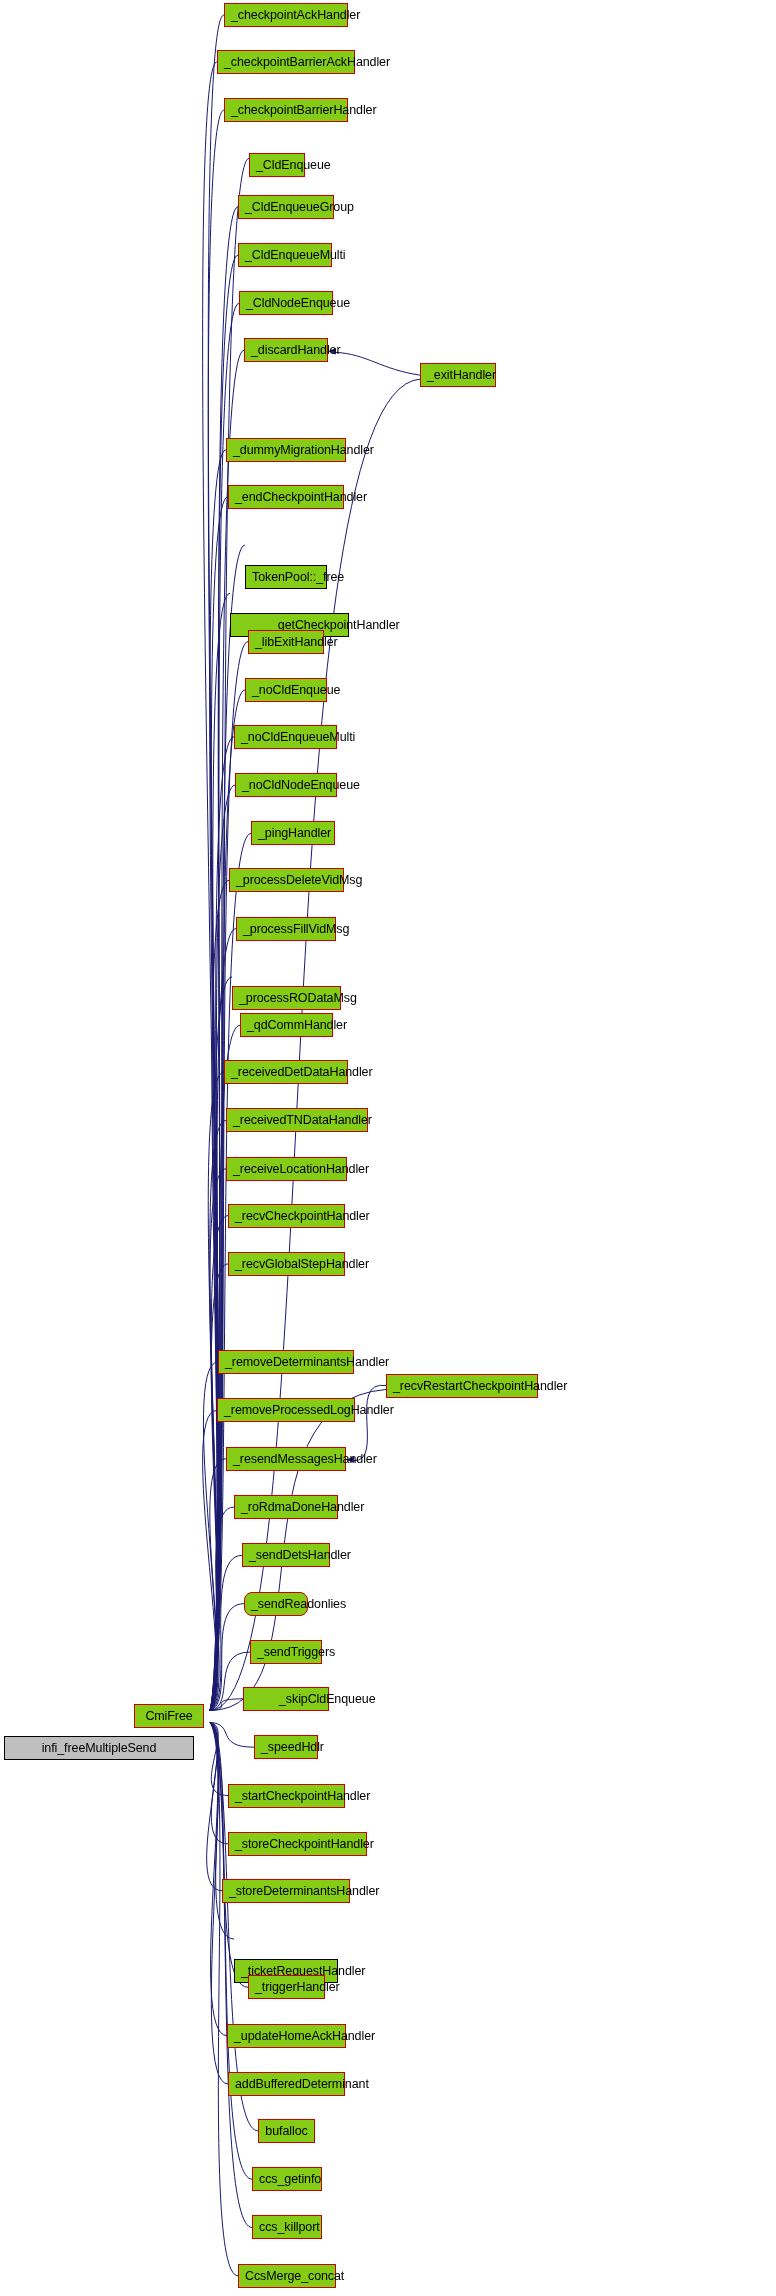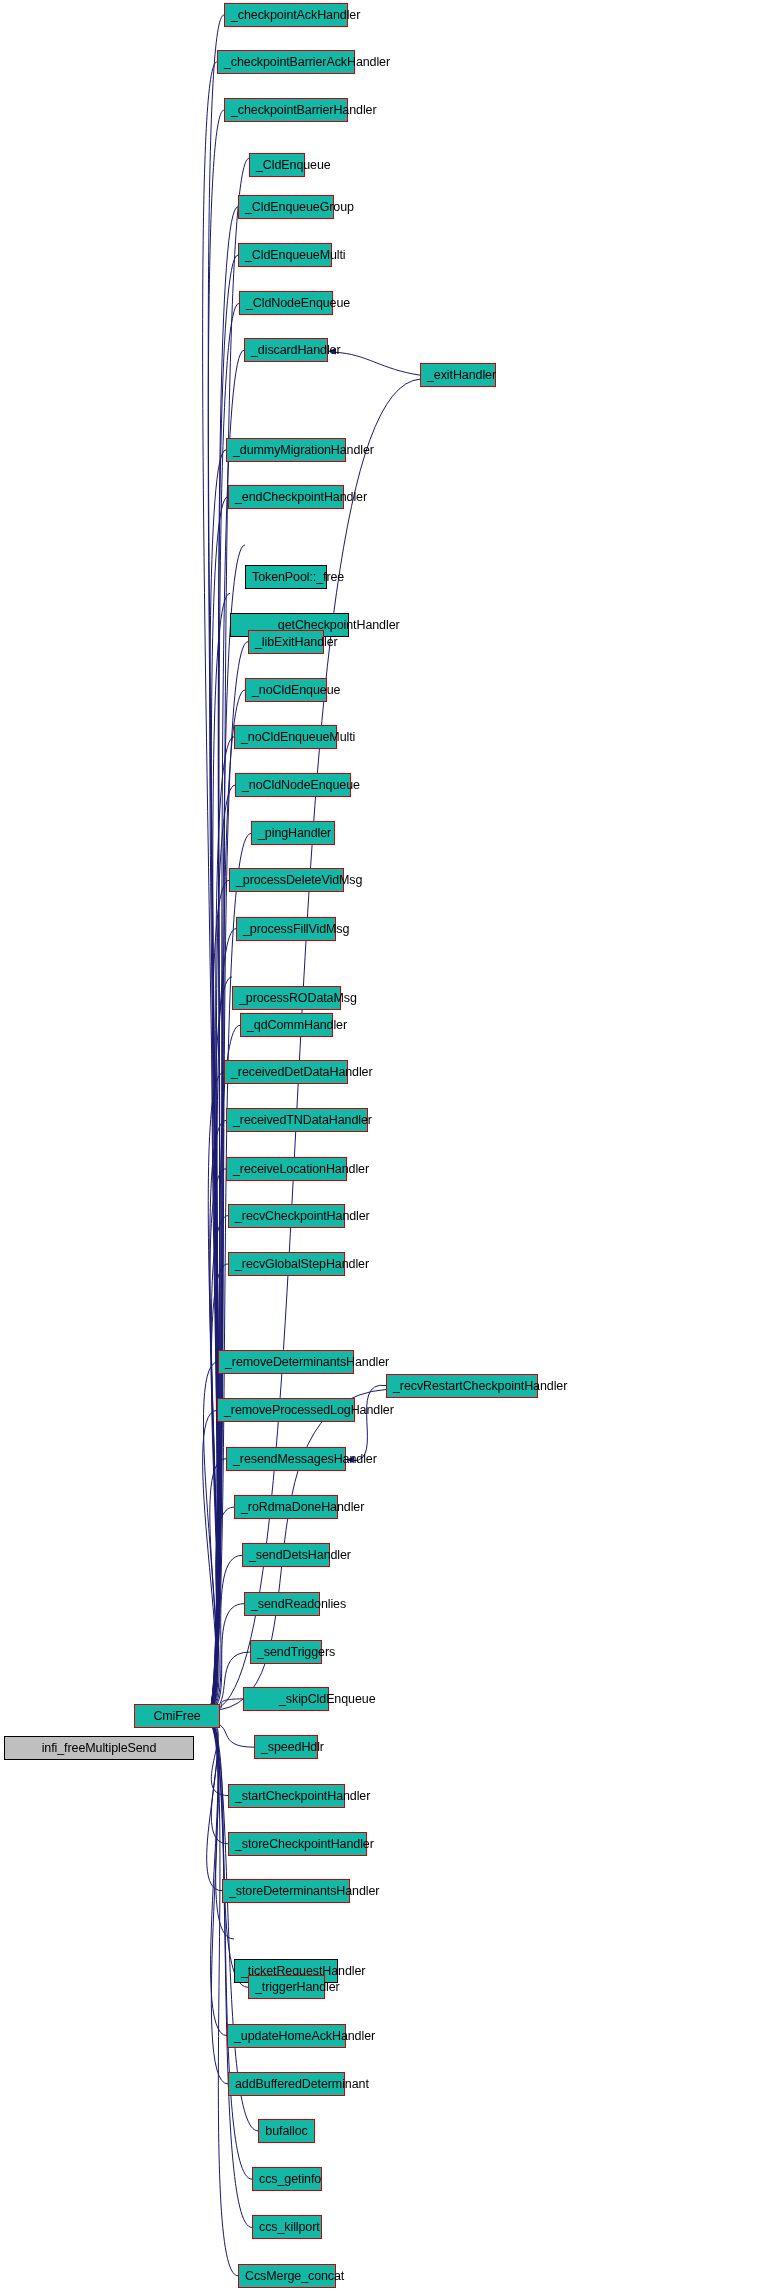--- a/index.html
+++ b/index.html
@@ -14,21 +14,21 @@
   }
   #edges{position:absolute;left:0;top:0;width:776px;height:2296px;pointer-events:none;}
   .node{
     position:absolute;
     box-sizing:border-box;
     height:24px;
     line-height:22px;
     text-align:center;
     font-size:12.5px;
     color:#000000;
-    background:#14b8a6;
+    background:#84cc16;
     border:1px solid #cc0000;
     white-space:nowrap;
     padding:0 6px;
     letter-spacing:-0.1px;
   }
   .node.black{border-color:#000000;margin-top:32px;}
   .node.root{background:#bfbfbf;border-color:#000000;}
 </style>
 </head>
 <body>
@@ -133,53 +133,53 @@
       <polygon points="328,351.25 336,348.05 336,354.45" fill="#1a1a6e"></polygon>
       <path d="M 420 379.1428571428571 C 260 391.1428571428571, 330 1710.4285714285713, 210 1710.4285714285713" fill="none" stroke="#1a1a6e" stroke-width="1"></path>
       <polygon points="204,1710.4285714285713 196,1707.2285714285713 196,1713.6285714285714" fill="#1a1a6e"></polygon>
       <path d="M 386 1385.5 C 346 1379.5, 386 1462.7142857142856, 353 1460.7142857142856" fill="none" stroke="#1a1a6e" stroke-width="1"></path>
       <polygon points="346,1459.7142857142856 354,1456.5142857142855 354,1462.9142857142856" fill="#1a1a6e"></polygon>
       <path d="M 386 1389.5 C 226 1401.5, 330 1710.4285714285713, 210 1710.4285714285713" fill="none" stroke="#1a1a6e" stroke-width="1"></path>
       <polygon points="204,1710.4285714285713 196,1707.2285714285713 196,1713.6285714285714" fill="#1a1a6e"></polygon>
     </svg>
   <div id="nodes">
       <div class="node root black" style="left: 4px; top: 1704.43px; width: 190px;"><span>infi_freeMultipleSend</span></div>
-      <div class="node" style="left: 134px; top: 1704.43px; width: 86px;"><span>CmiFree</span></div>
+      <div class="node" style="left: 134px; top: 1704.43px; width: 70px;"><span>CmiFree</span></div>
       <div class="node" style="left: 224px; top: 2.92857px; width: 124px;"><span>_checkpointAckHandler</span></div>
       <div class="node" style="left: 217px; top: 49.7857px; width: 138px;"><span>_checkpointBarrierAckHandler</span></div>
       <div class="node" style="left: 224px; top: 98.1071px; width: 124px;"><span>_checkpointBarrierHandler</span></div>
       <div class="node" style="left: 249px; top: 153px; width: 56px; text-align: right;"><span>_CldEnqueue</span></div>
       <div class="node" style="left: 238px; top: 194.75px; width: 96px;"><span>_CldEnqueueGroup</span></div>
       <div class="node" style="left: 238px; top: 243.071px; width: 94px;"><span>_CldEnqueueMulti</span></div>
       <div class="node" style="left: 239px; top: 291.393px; width: 94px;"><span>_CldNodeEnqueue</span></div>
       <div class="node" style="left: 244px; top: 338.25px; width: 84px;"><span>_discardHandler</span></div>
       <div class="node" style="left: 226px; top: 437.821px; width: 120px;"><span>_dummyMigrationHandler</span></div>
       <div class="node" style="left: 228px; top: 484.679px; width: 116px;"><span>_endCheckpointHandler</span></div>
       <div class="node black" style="left: 245px; top: 533px; width: 82px;"><span>TokenPool::_free</span></div>
       <div class="node black" style="left: 230px; top: 581.321px; width: 119px; padding-left: 40px;"><span>_getCheckpointHandler</span></div>
       <div class="node" style="left: 248px; top: 629.643px; width: 76px;"><span>_libExitHandler</span></div>
       <div class="node" style="left: 245px; top: 677.964px; width: 82px;"><span>_noCldEnqueue</span></div>
       <div class="node" style="left: 234px; top: 724.821px; width: 103px;"><span>_noCldEnqueueMulti</span></div>
-      <div class="node" style="left: 235px; top: 773.143px; width: 116px;"><span>_noCldNodeEnqueue</span></div>
+      <div class="node" style="left: 235px; top: 773.143px; width: 102px;"><span>_noCldNodeEnqueue</span></div>
       <div class="node" style="left: 251px; top: 821.464px; width: 84px;"><span>_pingHandler</span></div>
       <div class="node" style="left: 229px; top: 868.321px; width: 115px;"><span>_processDeleteVidMsg</span></div>
       <div class="node" style="left: 236px; top: 916.643px; width: 100px;"><span>_processFillVidMsg</span></div>
       <div class="node" style="left: 232px; top: 964.964px; width: 109px; margin-top: 21px;"><span>_processRODataMsg</span></div>
       <div class="node" style="left: 240px; top: 1013.29px; width: 93px;"><span>_qdCommHandler</span></div>
       <div class="node" style="left: 224px; top: 1060.14px; width: 124px;"><span>_receivedDetDataHandler</span></div>
       <div class="node" style="left: 226px; top: 1108.46px; width: 142px;"><span>_receivedTNDataHandler</span></div>
       <div class="node" style="left: 226px; top: 1156.79px; width: 121px;"><span>_receiveLocationHandler</span></div>
       <div class="node" style="left: 228px; top: 1203.64px; width: 117px;"><span>_recvCheckpointHandler</span></div>
       <div class="node" style="left: 228px; top: 1251.96px; width: 117px;"><span>_recvGlobalStepHandler</span></div>
       <div class="node" style="left: 218px; top: 1350.07px; width: 136px;"><span>_removeDeterminantsHandler</span></div>
       <div class="node" style="left: 217px; top: 1398.39px; width: 138px;"><span>_removeProcessedLogHandler</span></div>
       <div class="node" style="left: 226px; top: 1446.71px; width: 120px;"><span>_resendMessagesHandler</span></div>
       <div class="node" style="left: 234px; top: 1495.04px; width: 104px;"><span>_roRdmaDoneHandler</span></div>
       <div class="node" style="left: 242px; top: 1543.36px; width: 88px;"><span>_sendDetsHandler</span></div>
-      <div class="node" style="left: 244px; top: 1591.68px; width: 76px;"><span>_sendReadonlies</span></div>
+      <div class="node" style="left: 244px; top: 1591.68px; width: 64px; border-radius: 8px;"><span>_sendReadonlies</span></div>
       <div class="node" style="left: 250px; top: 1640px; width: 72px;"><span>_sendTriggers</span></div>
       <div class="node" style="left: 243px; top: 1686.86px; width: 86px; padding-left: 35px;"><span>_skipCldEnqueue</span></div>
       <div class="node" style="left: 254px; top: 1735.18px; width: 64px;"><span>_speedHdlr</span></div>
       <div class="node" style="left: 228px; top: 1783.5px; width: 117px;"><span>_startCheckpointHandler</span></div>
       <div class="node" style="left: 228px; top: 1831.82px; width: 139px;"><span>_storeCheckpointHandler</span></div>
       <div class="node" style="left: 222px; top: 1878.68px; width: 128px;"><span>_storeDeterminantsHandler</span></div>
       <div class="node black" style="left: 234px; top: 1927px; width: 104px;"><span>_ticketRequestHandler</span></div>
       <div class="node" style="left: 248px; top: 1975.32px; width: 77px;"><span>_triggerHandler</span></div>
       <div class="node" style="left: 227px; top: 2023.64px; width: 119px;"><span>_updateHomeAckHandler</span></div>
       <div class="node" style="left: 228px; top: 2071.96px; width: 117px;"><span>addBufferedDeterminant</span></div>

